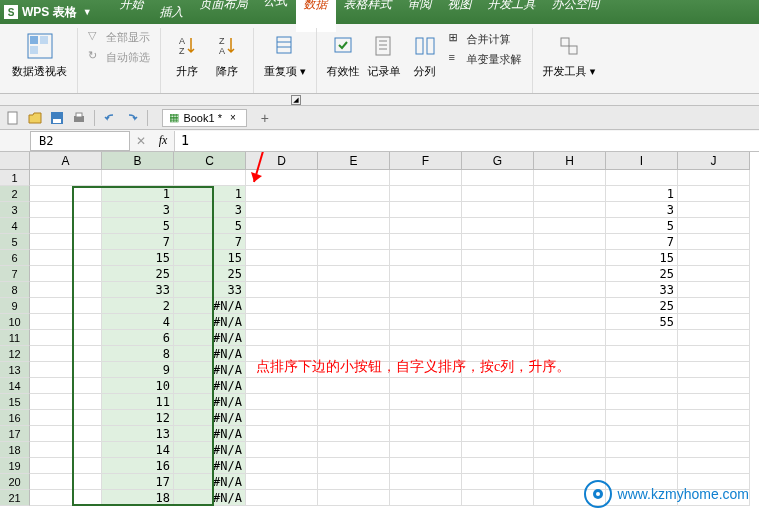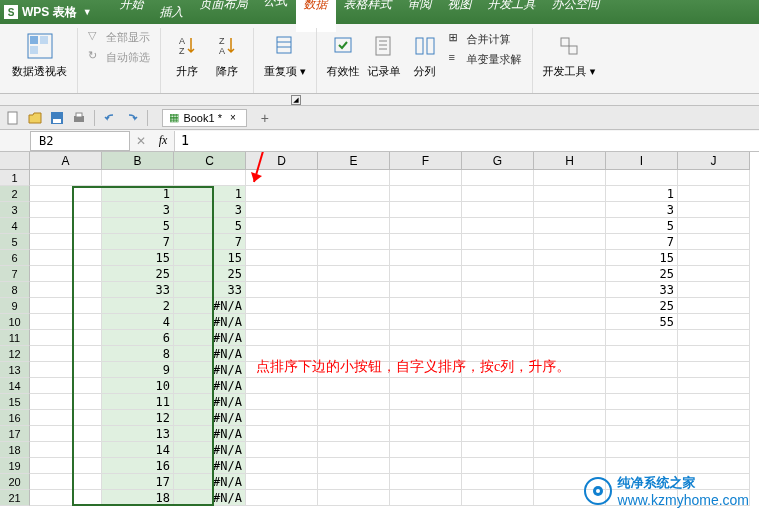--- a/index.html
+++ b/index.html
@@ -559,16 +559,15 @@
 </div>
 
 <div class="watermark">
   <div class="wm-icon">
       <svg width="16" height="16">
         <circle cx="8" cy="8" r="5" fill="#1080d0"></circle>
         <circle cx="8" cy="8" r="2" fill="#fff"></circle>
       </svg>
     </div>
   <div>
-    <div class="wm-text">纯净系统之家</div>
     <span class="wm-url">www.kzmyhome.com</span>
   </div>
 </div>
 
 </body></html>

